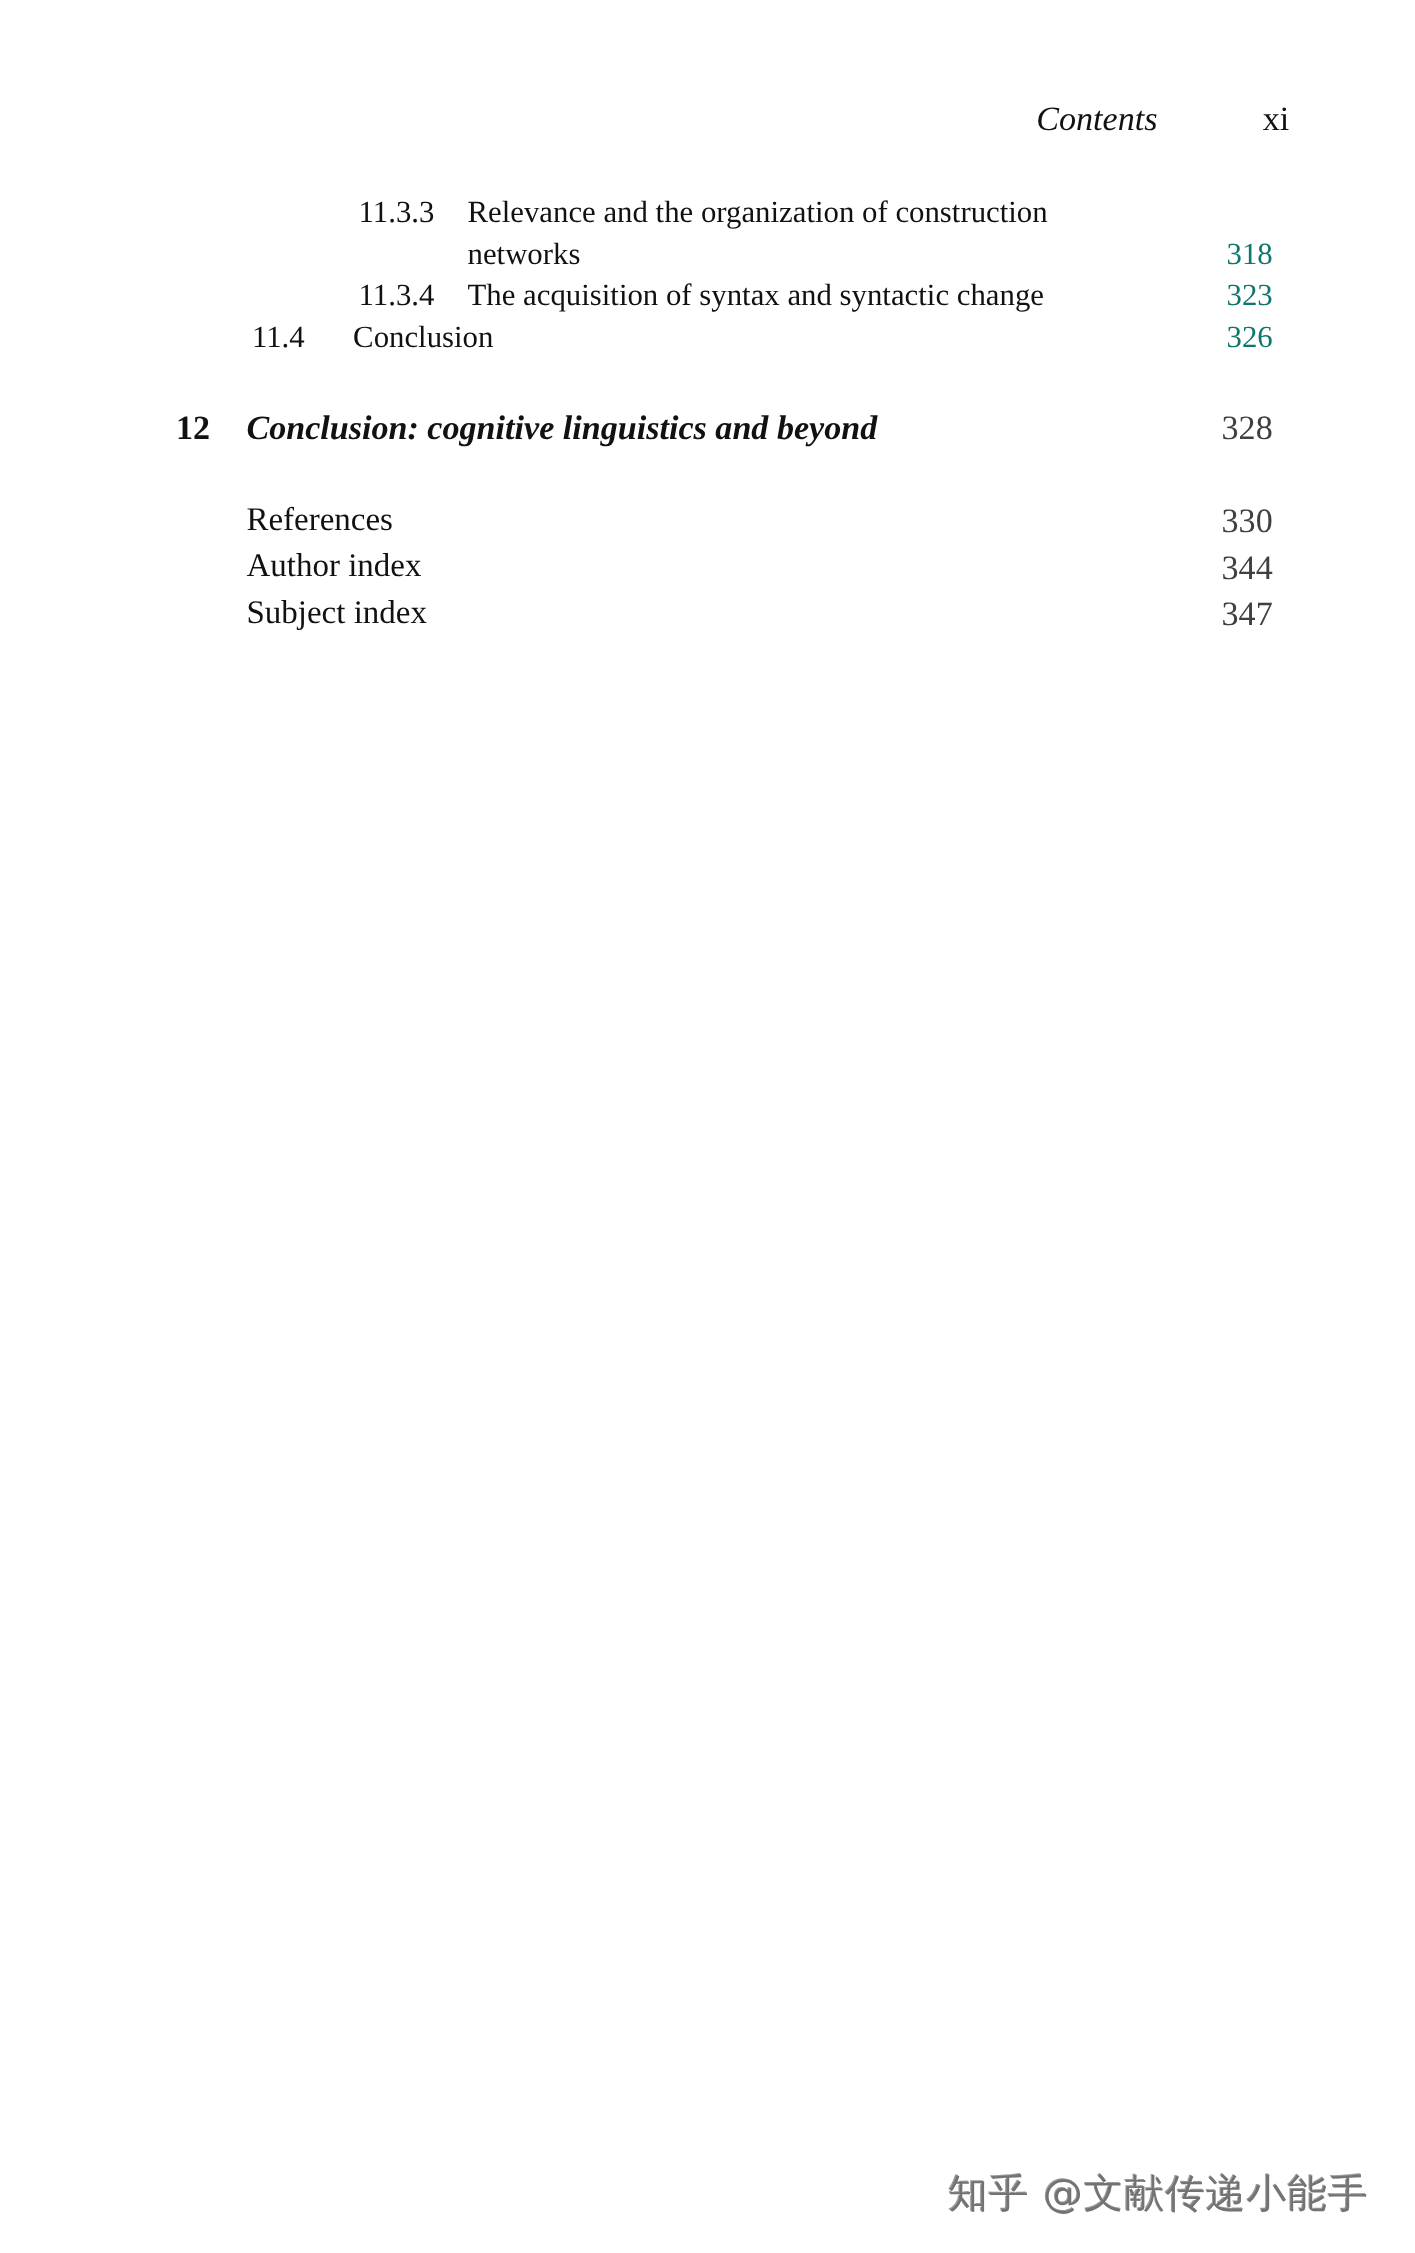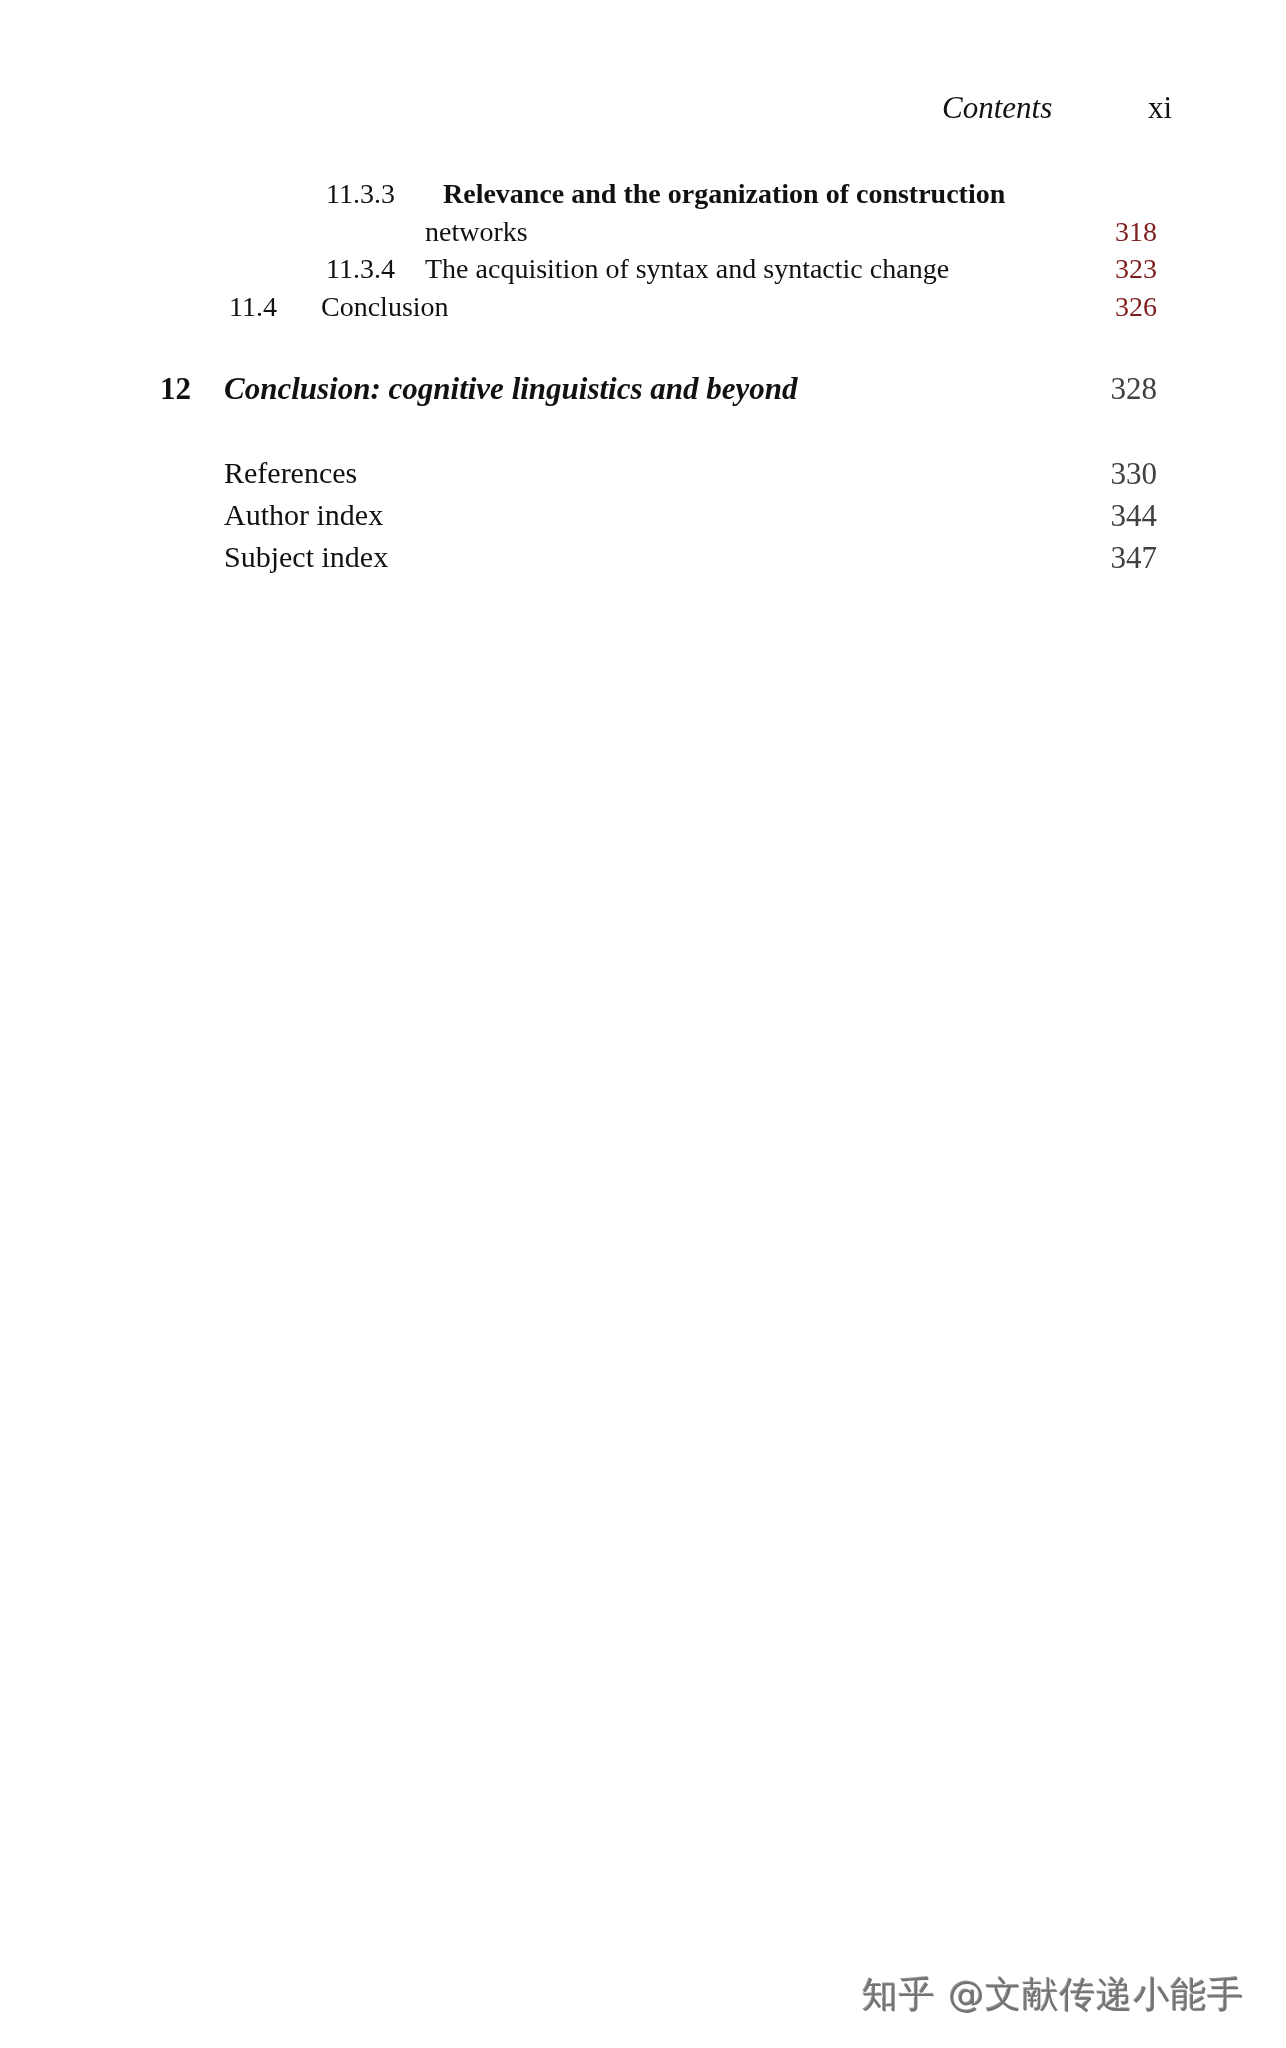--- a/index.html
+++ b/index.html
@@ -4,21 +4,21 @@
 <style>
   html, body { margin:0; padding:0; }
   body {
     width:1286px; height:2048px; background:#ffffff; position:relative; overflow:hidden;
     font-family:"Liberation Serif", "DejaVu Serif", serif; color:#111111;
   }
   .abs { position:absolute; white-space:nowrap; line-height:1; }
   .hdr-title { font-style:italic; font-size:31px; left:942px; top:92px; }
   .hdr-page { font-size:31px; left:1148px; top:92px; }
   .t28 { font-size:28px; }
-  .pnum { color:#7f1d1d; font-size:28px; right:129px; text-align:center; }
+  .pnum { color:#0f766e; font-size:28px; right:129px; text-align:center; }
   .pnum-lg { color:#404040; font-size:31px; right:129px; text-align:right; }
   .ch-num { font-weight:bold; font-size:31px; left:160px; top:373px; }
   .ch-title { font-weight:bold; font-size:31px; left:224px; top:373px;font-style:italic; }
   .bm { font-size:30px; left:224px; }
   .watermark {
     font-family:"DejaVu Sans", sans-serif; font-size:36px; color:#737373;
     left:862px; top:1977px; letter-spacing:1px;
     text-shadow: 1px 1px 0 #ffffff, -1px -1px 0 #9a9a9a;
   }
 </style>
@@ -27,21 +27,21 @@
 
 <div>
   <span class="abs hdr-title">Contents</span>
   <span class="abs hdr-page">xi</span>
 </div>
 
 <div>
 
   <div>
     <span class="abs t28" style="left:326px; top:180px;">11.3.3</span>
-    <span class="abs t28" style="left:443px; top:180px;font-weight:bold;">Relevance and the organization of construction</span>
+    <span class="abs t28" style="left:425px; top:180px;">Relevance and the organization of construction</span>
     <span class="abs t28" style="left:425px; top:218px;">networks</span>
     <span class="abs pnum" style="top:218px;">318</span>
   </div>
 
   <div>
     <span class="abs t28" style="left:326px; top:255px;">11.3.4</span>
     <span class="abs t28" style="left:425px; top:255px;">The acquisition of syntax and syntactic change</span>
     <span class="abs pnum" style="top:255px;">323</span>
   </div>
 

